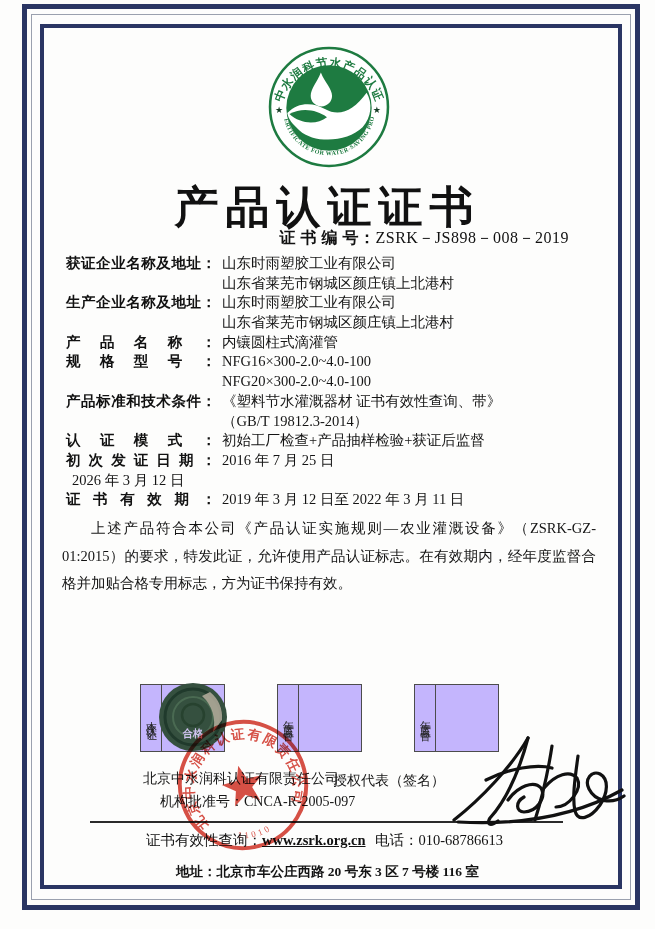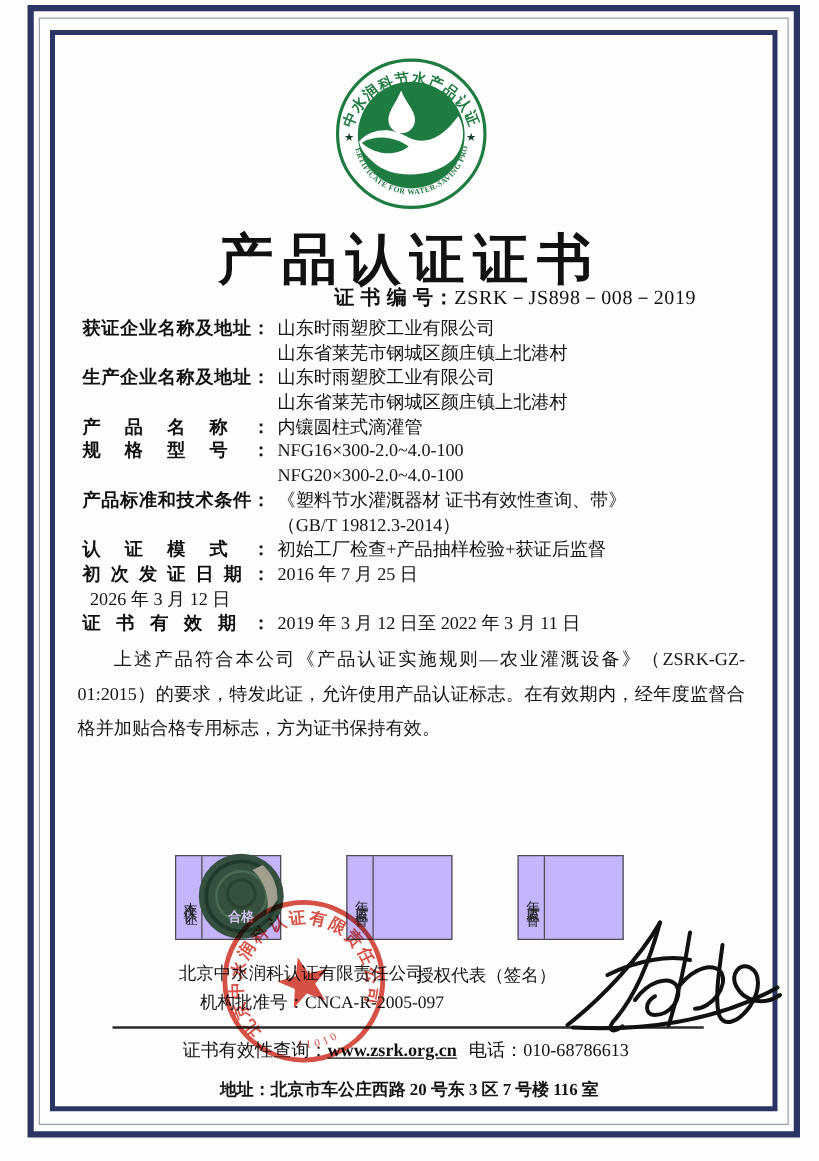--- a/index.html
+++ b/index.html
@@ -9,21 +9,21 @@
   .frame{position:absolute;pointer-events:none;}
   .frame-outer{top:4px;left:22px;right:15px;bottom:19px;border:5px solid #2a3563;}
   .frame-mid{top:14px;left:31px;right:24px;bottom:29px;border:1px solid #9aa0ae;}
   .frame-inner{top:24px;left:40px;right:33px;bottom:40px;border:4px solid #2a3563;}
 
   .logo{position:absolute;left:268px;top:46px;width:122px;height:122px;}
 
   .title{position:absolute;top:178px;left:0;width:100%;text-align:center;
          font-size:44px;font-weight:bold;letter-spacing:7px;color:#111;}
 
-  .cert-no{position:absolute;top:228px;right:98px;font-size:16px;letter-spacing:.5px;color:#111;}
+  .cert-no{position:absolute;top:228px;right:86px;font-size:16px;letter-spacing:.5px;color:#111;}
   .cert-no .lbl{font-weight:600;}
 
   .fields{position:absolute;left:66px;top:254px;width:532px;}
   .frow{display:flex;align-items:flex-start;height:19.7px;line-height:19.7px;font-size:14.5px;justify-content:space-between;}
   .frow .flabel{width:150px;flex:0 0 150px;font-weight:bold;text-align:justify;
                 text-align-last:justify;white-space:nowrap;color:#111;}
   .frow .fvalue{flex:1;padding-left:6px;white-space:nowrap;color:#141414;}
 
   .statement{position:absolute;left:62px;top:515px;width:534px;font-size:14.5px;
              line-height:27.5px;text-align:justify;text-indent:2em;color:#141414;}

